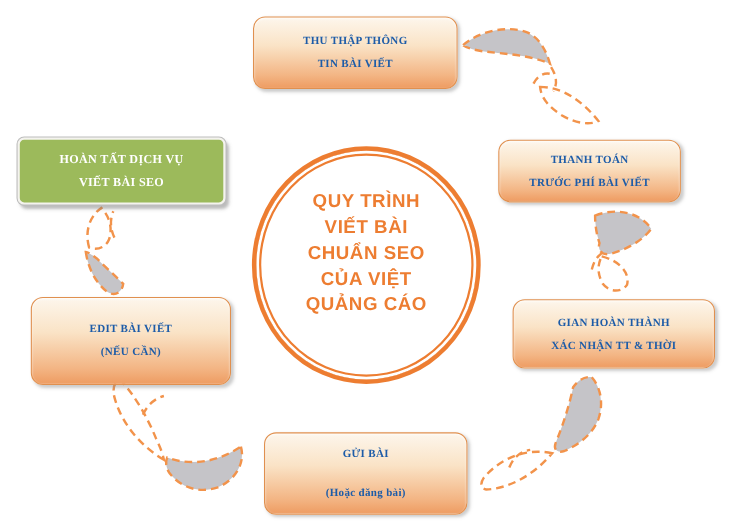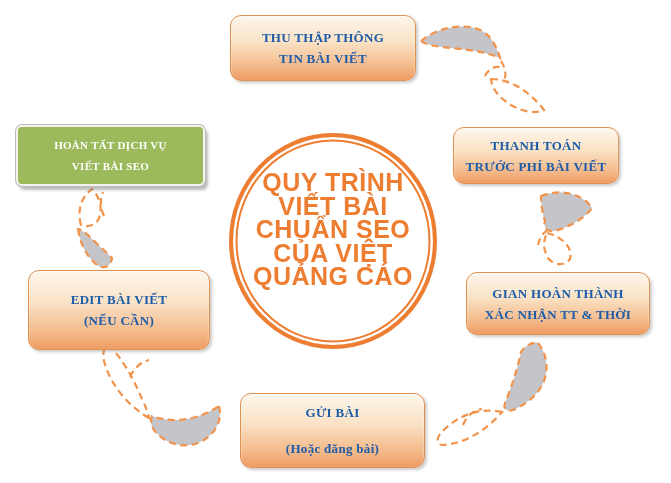--- a/index.html
+++ b/index.html
@@ -35,21 +35,21 @@
     justify-content:center;
     text-align:center;
     font-weight:bold;
     letter-spacing:.3px;
   }
   .step.orange{
     background:linear-gradient(180deg,var(--box-grad-top) 0%,#FAE3C6 40%,#F3B584 82%,var(--box-grad-bottom) 100%);
     border:1.5px solid var(--box-border);
     box-shadow:2px 2px 3px rgba(140,140,140,.45), inset 0 1px 2px rgba(255,255,255,.8);
     color:var(--box-text);
-    font-size:13px;
+    font-size:10px;
     line-height:21px;
   }
   .step.green{
     background:var(--green);
     border:2.5px solid #F4F3EE;
     box-shadow:0 0 0 1px #BDBDBD, 3px 4px 3px rgba(120,120,120,.5);
     color:var(--green-text);
     font-size:11px;
     line-height:21px;
     border-radius:6px;
@@ -67,21 +67,21 @@
     border:4px solid var(--accent);
     border-radius:50%;
     box-shadow:inset 0 0 0 2.5px #fff, inset 0 0 0 4.5px var(--accent);
     display:flex;
     align-items:center;
     justify-content:center;
   }
   .center-text{
     font-family:"Liberation Sans","DejaVu Sans",sans-serif;
     font-weight:bold;
-    font-size:25px;
+    font-size:17px;
     line-height:23.5px;
     letter-spacing:.5px;
     color:var(--accent);
     text-align:center;
     transform:translateY(-11px);
   }
   
   .step-collect-info    {left:230px;top:15px; width:186px;height:66px;}
   .step-pay-fee         {left:453px;top:127px;width:166px;height:57px;}
   .step-confirm-time    {left:466px;top:272px;width:184px;height:63px;}

